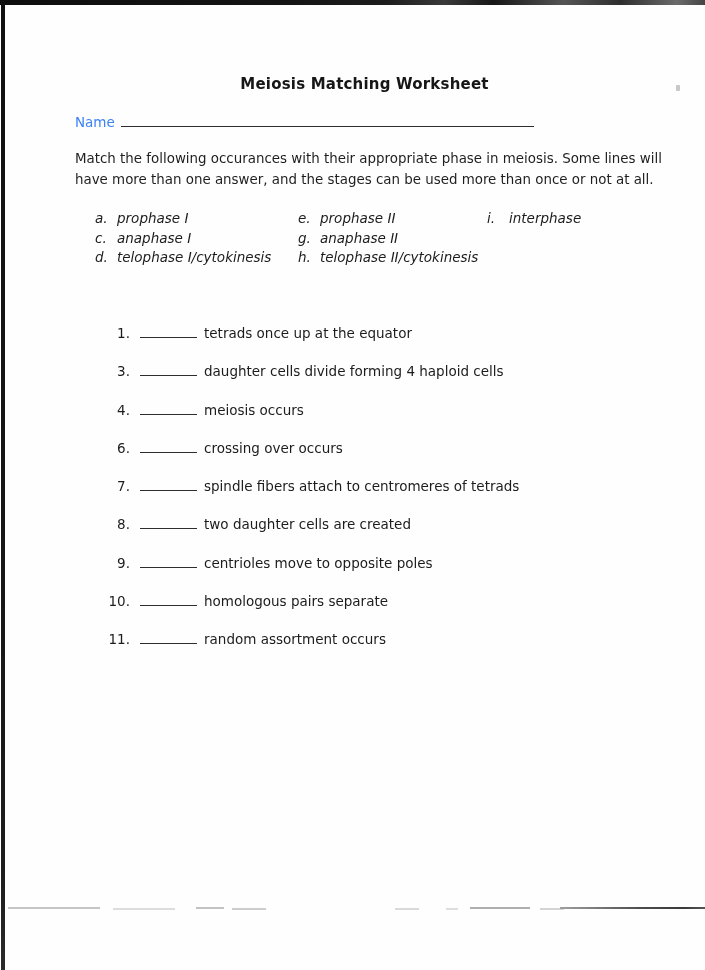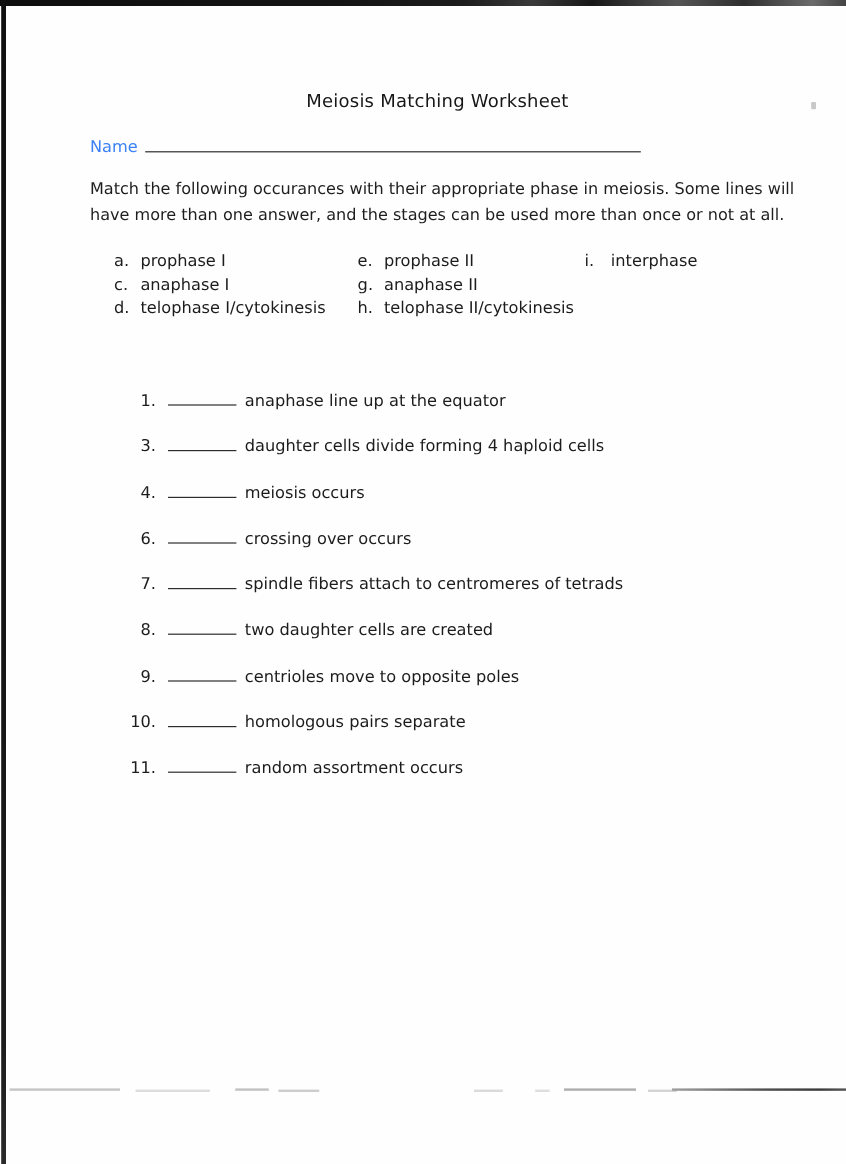--- a/index.html
+++ b/index.html
@@ -25,21 +25,21 @@
     position:absolute;top:0;left:1px;width:4px;height:970px;
     background:linear-gradient(to bottom,#101010 0%, #161616 60%, #1d1d1d 90%, #2a2a2a 100%);
   }
   .scan-seg{position:absolute;height:2px;}
   .speck{position:absolute;background:#9a9a9a;opacity:.55;border-radius:1px;}
 
   
   .title{
     position:absolute;top:75px;left:0;width:705px;
     text-align:center;padding-left:24px;box-sizing:border-box;
-    font-size:15px;font-weight:normal;letter-spacing:.2px;color:#161616;
+    font-size:15px;font-weight:bold;letter-spacing:.2px;color:#161616;
   }
 
   
   .name-row{position:absolute;top:112px;left:75px;line-height:18px;font-size:13.5px;}
   .name-label{color:#3b82f6;}
   .name-line{
     display:inline-block;width:413px;height:14px;
     border-bottom:1.6px solid #2d2d2d;margin-left:6px;
   }
 
@@ -47,21 +47,21 @@
   .instructions{position:absolute;top:149px;left:75px;width:615px;
     font-size:13.4px;line-height:20.5px;color:#1e1e1e;}
   .inst-line{display:block;}
 
   
   .word-bank{position:absolute;top:209px;left:0;width:705px;}
   .wb-col{position:absolute;top:0;}
   .wb-col-1{left:95px;}
   .wb-col-2{left:298px;}
   .wb-col-3{left:487px;}
-  .wb-item{height:19.5px;line-height:19.5px;font-size:13.5px;white-space:nowrap;}
+  .wb-item{height:19.5px;line-height:19.5px;font-size:13.5px;white-space:nowrap;font-style:italic;}
   .wb-letter{display:inline-block;width:16px;color:#1c1c1c;}
   .wb-label{margin-left:6px;color:#1c1c1c;}
 
   
   .questions{position:absolute;top:323px;left:105px;width:560px;}
   .q-row{height:18px;line-height:18px;margin-bottom:20.3px;font-size:13.5px;white-space:nowrap;}
   .q-num{display:inline-block;width:25px;text-align:right;color:#1c1c1c;}
   .q-blank{
     display:inline-block;width:57px;height:14px;
     border-bottom:1.6px solid #2d2d2d;margin-left:10px;
@@ -113,21 +113,21 @@
     </div>
     <div class="wb-col wb-col-3">
       <div class="wb-item">
         <span class="wb-letter">i.</span><span class="wb-label">interphase</span>
       </div>
     </div>
   </div>
 
   <div class="questions">
     <div class="q-row">
-      <span class="q-num">1.</span><span class="q-blank"></span><span class="q-text">anaphase line up at the equator</span>
+      <span class="q-num">1.</span><span class="q-blank"></span><span class="q-text">tetrads once up at the equator</span>
     </div>
     <div class="q-row">
       <span class="q-num">3.</span><span class="q-blank"></span><span class="q-text">daughter cells divide forming 4 haploid cells</span>
     </div>
     <div class="q-row">
       <span class="q-num">4.</span><span class="q-blank"></span><span class="q-text">meiosis occurs</span>
     </div>
     <div class="q-row">
       <span class="q-num">6.</span><span class="q-blank"></span><span class="q-text">crossing over occurs</span>
     </div>

